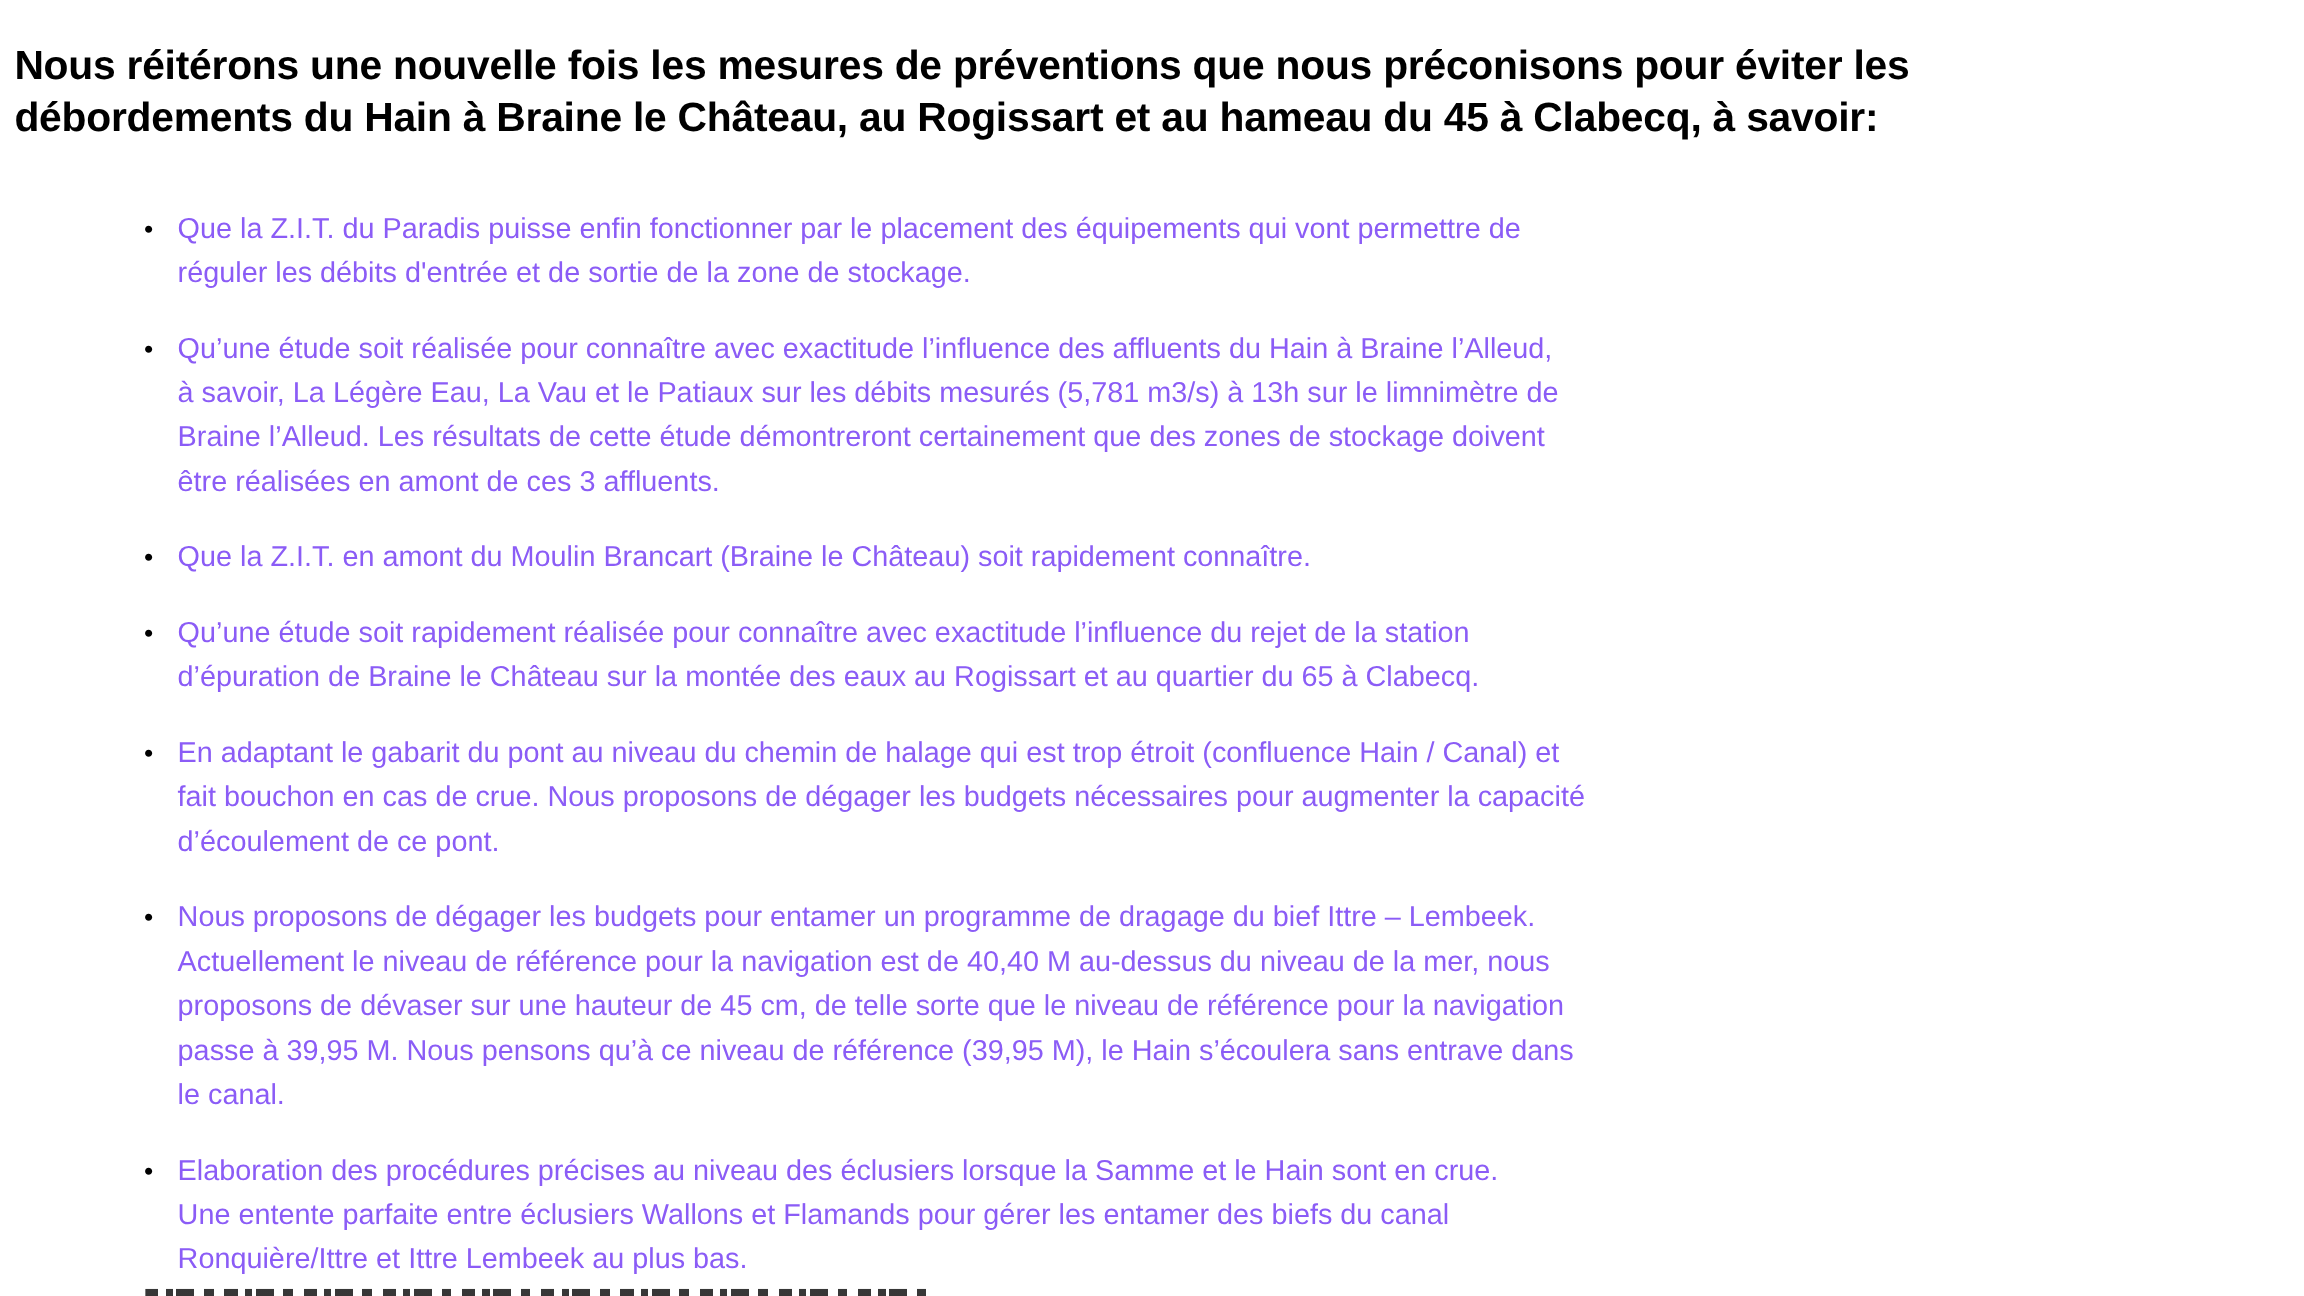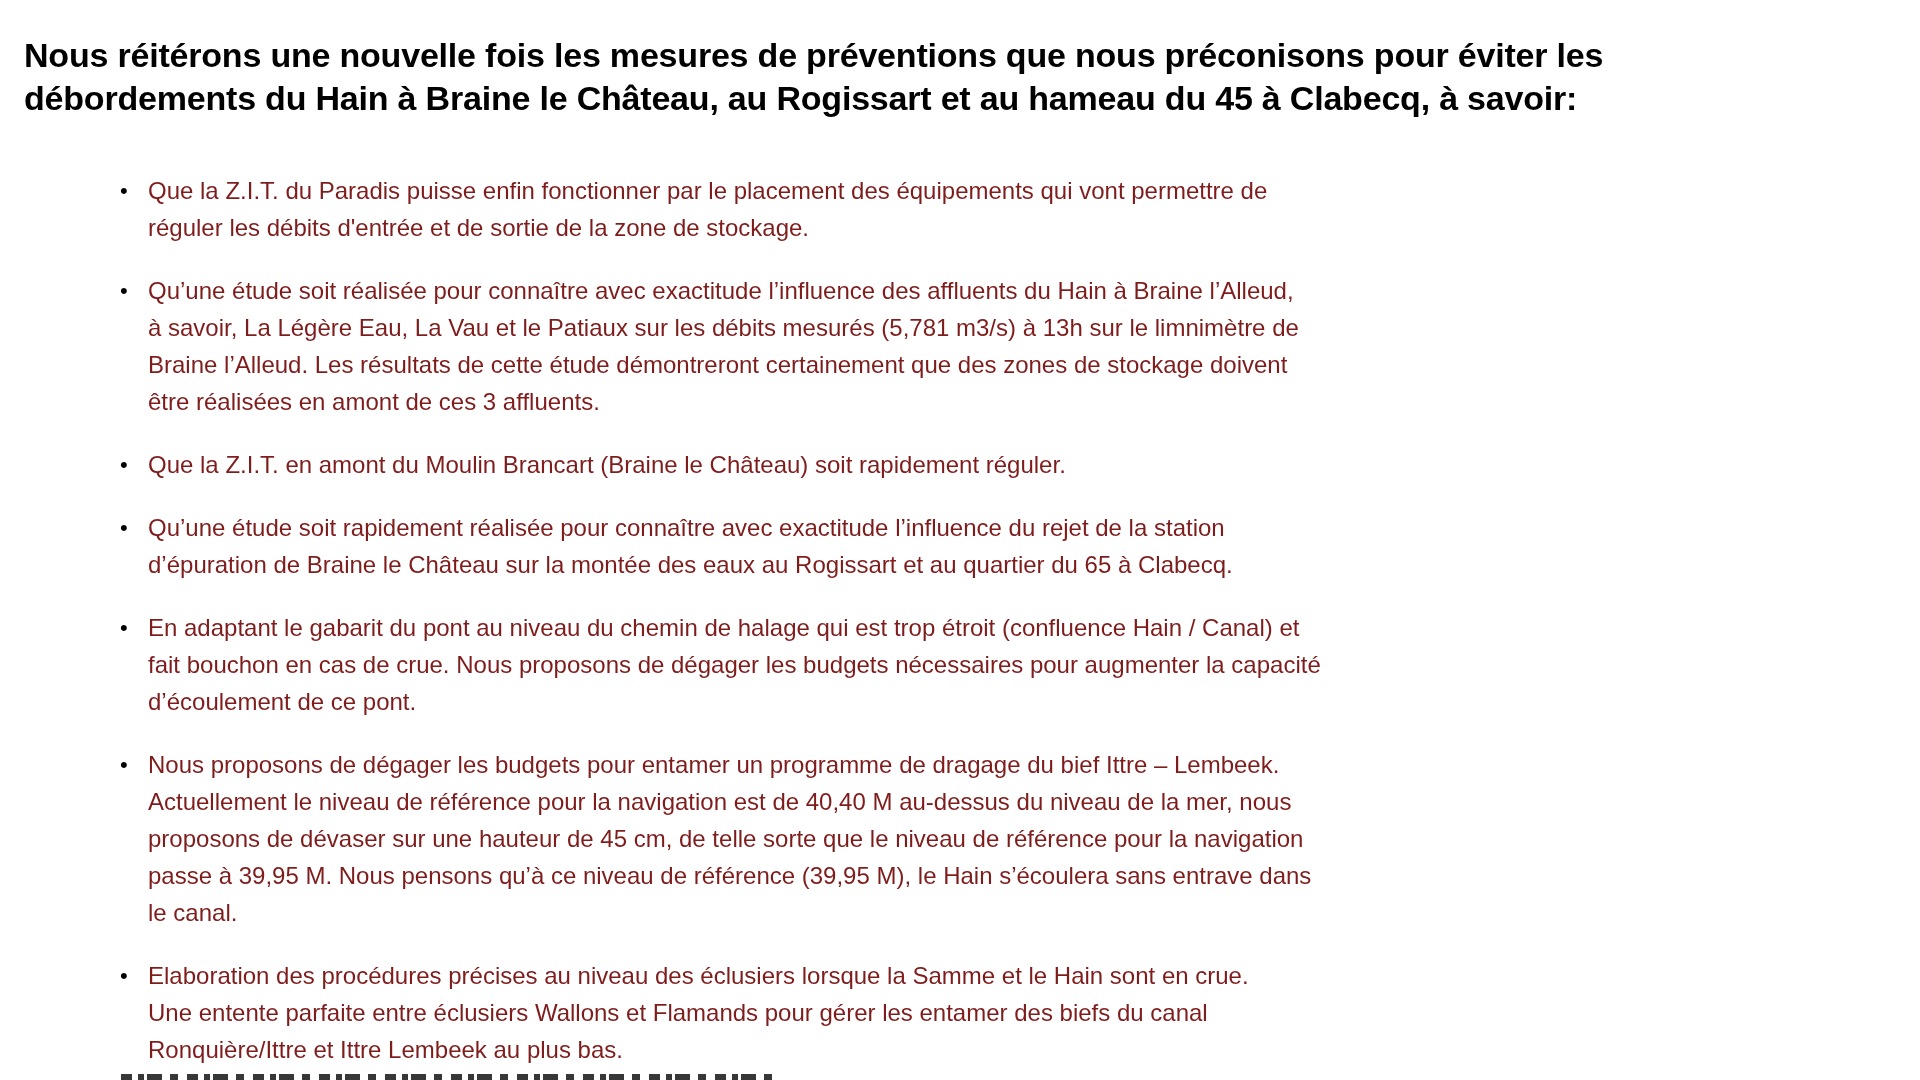--- a/index.html
+++ b/index.html
@@ -13,21 +13,21 @@
     color: #000000;
   }
   .slide {
     position: relative;
     width: 1920px;
     height: 1080px;
     background: #ffffff;
   }
   h1.slide-title {
     margin: 0;
-    padding: 34px 10px 0 24px;
+    padding: 34px 10px 0 12px;
     font-size: 34px;
     font-weight: bold;
     line-height: 43px;
     letter-spacing: -0.2px;
     white-space: pre-line;
     color: #000000;
   }
   ul.bullet-list {
     list-style: none;
     margin: 0;
@@ -47,21 +47,21 @@
     position: absolute;
     left: -28px;
     top: 0;
     font-size: 22px;
     line-height: 37px;
     color: #000000;
   }
   ul.bullet-list .btext {
     display: block;
     white-space: pre-line;
-    color: #7f1d1d;
+    color: #8b5cf6;
   }
   
   .clipped-line {
     position: absolute;
     left: 121px;
     bottom: 0;
     width: 655px;
     height: 6px;
     overflow: hidden;
   }
@@ -96,21 +96,21 @@
   <li>
     <span class="marker">•</span>
     <span class="btext">Qu’une étude soit réalisée pour connaître avec exactitude l’influence des affluents du Hain à Braine l’Alleud,
 à savoir, La Légère Eau, La Vau et le Patiaux sur les débits mesurés (5,781 m3/s) à 13h sur le limnimètre de
 Braine l’Alleud. Les résultats de cette étude démontreront certainement que des zones de stockage doivent
 être réalisées en amont de ces 3 affluents.</span>
   </li>
 
   <li>
     <span class="marker">•</span>
-    <span class="btext">Que la Z.I.T. en amont du Moulin Brancart (Braine le Château) soit rapidement réguler.</span>
+    <span class="btext">Que la Z.I.T. en amont du Moulin Brancart (Braine le Château) soit rapidement connaître.</span>
   </li>
 
   <li>
     <span class="marker">•</span>
     <span class="btext">Qu’une étude soit rapidement réalisée pour connaître avec exactitude l’influence du rejet de la station
 d’épuration de Braine le Château sur la montée des eaux au Rogissart et au quartier du 65 à Clabecq.</span>
   </li>
 
   <li>
     <span class="marker">•</span>

